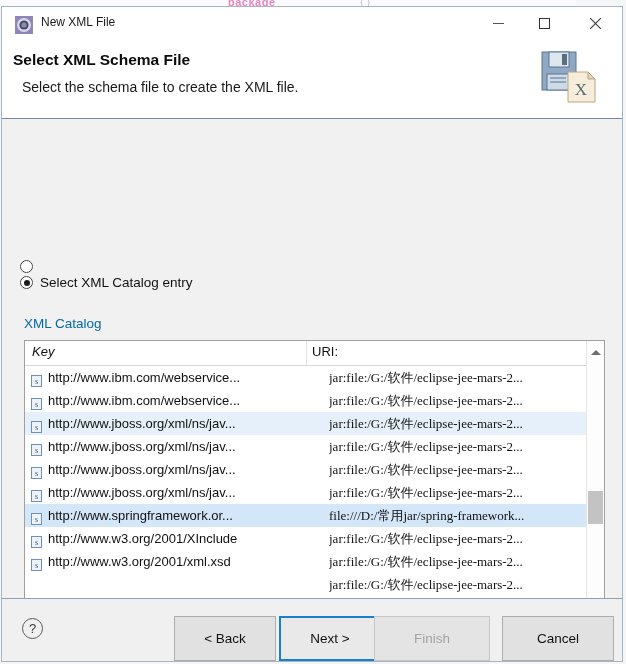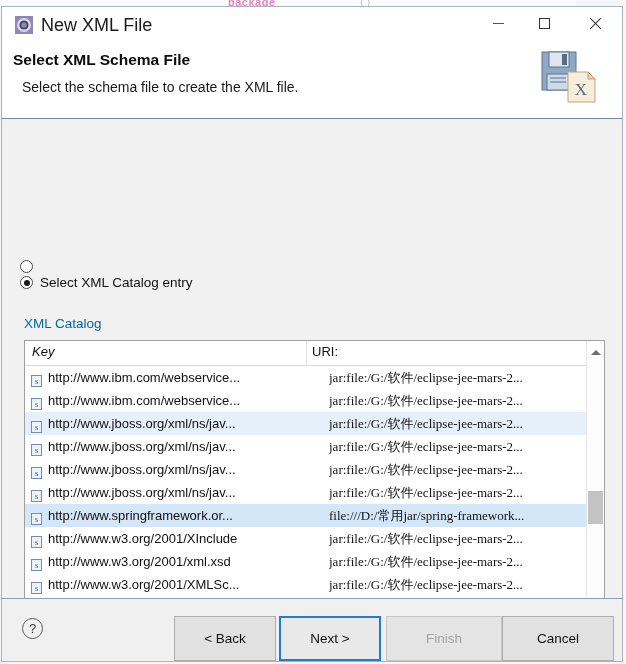--- a/index.html
+++ b/index.html
@@ -35,21 +35,21 @@
   
   .titlebar{
     position:relative;height:36px;background:#ffffff;
     border-bottom:1px solid #ffffff;
   }
   .title-icon{
     position:absolute;left:13px;top:9px;width:18px;height:18px;
   }
   .title-text{
     position:absolute;left:39px;top:8px;
-    font-size:18px;color:#1a1a1a;
+    font-size:12px;color:#1a1a1a;
   }
   .win-btn{
     position:absolute;top:0;width:46px;height:32px;
     display:flex;align-items:center;justify-content:center;
     cursor:default;
   }
   .win-min{right:101px;}
   .win-max{right:55px;}
   .win-close{right:4px;}
   .glyph-min{width:11px;height:1px;background:#555;}
@@ -172,21 +172,21 @@
     text-align:center;box-sizing:border-box;background:#f0f0f0;
   }
   .btn{
     position:absolute;top:17px;height:45px;
     background:#e1e1e1;border:1px solid #adadad;box-sizing:border-box;
     font-size:13.5px;color:#111;font-family:"Liberation Sans", sans-serif;
     display:flex;align-items:center;justify-content:center;cursor:default;
   }
   .btn.back{left:172px;width:102px;}
   .btn.next{left:277px;width:102px;border:2px solid #1a7fd4;background:#e9e9e9;}
-  .btn.finish{left:384px;width:116px;color:#a3a3a3;background:#e4e4e4;border-color:#c6c6c6;}
+  .btn.finish{left:372px;width:116px;color:#a3a3a3;background:#e4e4e4;border-color:#c6c6c6;}
   .btn.cancel{left:500px;width:112px;}
 </style>
 </head>
 <body>
 
 <div id="root">
 
   <div class="bg-strip">
     <span class="ghost">package</span>
     <span class="ghost2">{ }</span>
@@ -283,21 +283,20 @@
             </div>
             <div class="row">
               <span class="cell-key"><span class="sicon">s</span><span>http://www.w3.org/2001/XInclude</span></span>
               <span class="cell-uri">jar:file:/G:/软件/eclipse-jee-mars-2...</span>
             </div>
             <div class="row">
               <span class="cell-key"><span class="sicon">s</span><span>http://www.w3.org/2001/xml.xsd</span></span>
               <span class="cell-uri">jar:file:/G:/软件/eclipse-jee-mars-2...</span>
             </div>
             <div class="row">
-              <span class="cell-key"><span class="sicon">s</span><span>http://www.w3.org/2001/XMLSc...</span></span>
               <span class="cell-uri">jar:file:/G:/软件/eclipse-jee-mars-2...</span>
             </div>
             <div class="row">
               <span class="cell-key"><span class="sicon">s</span><span>http://xmlns.jcp.org/xml/ns/j2ee...</span></span>
               <span class="cell-uri">jar:file:/G:/软件/eclipse-jee-mars-2...</span>
             </div>
             <div class="row clip">
               <span class="cell-key"><span>http://xmlns.jcp.org/xml/ns/javaee</span></span>
               <span class="cell-uri">jar:file:/G:/软件/eclipse-jee-mars-2...</span>
             </div>

